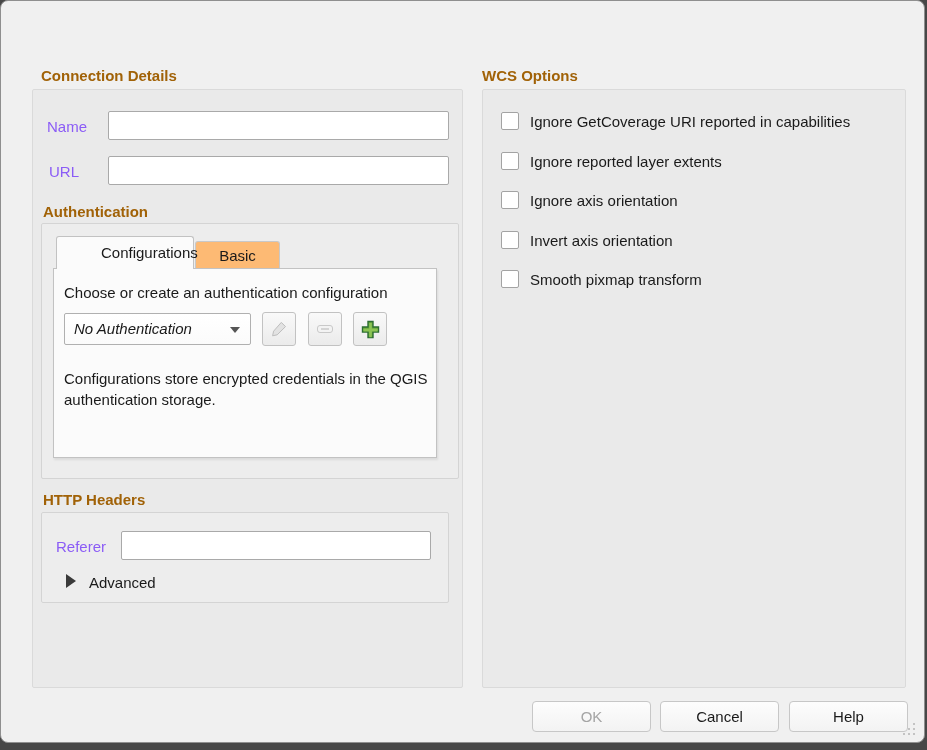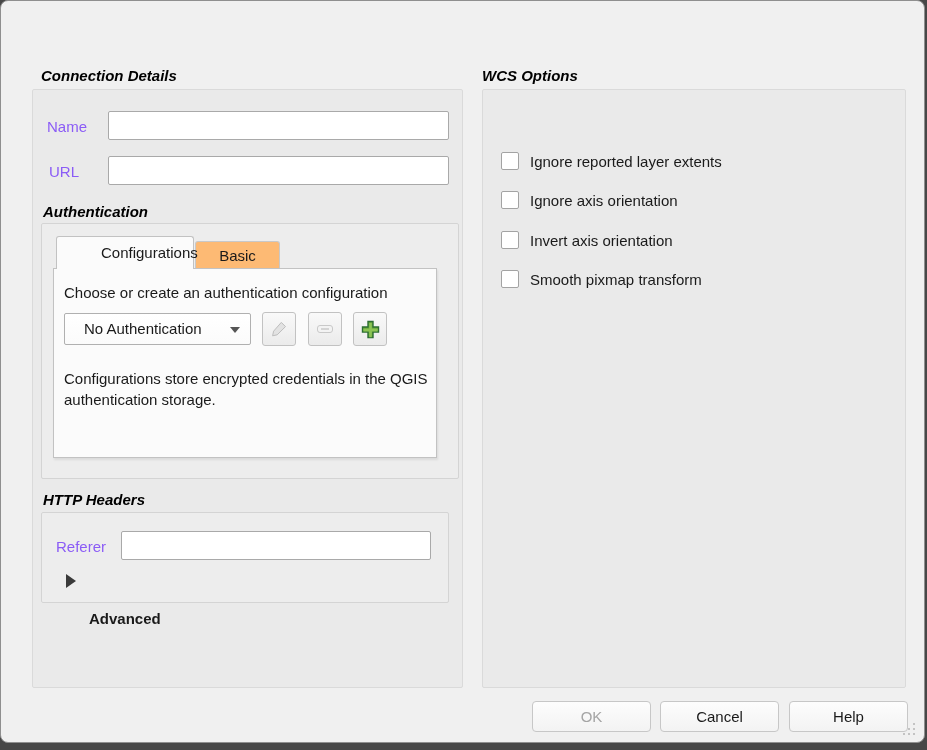--- a/index.html
+++ b/index.html
@@ -24,21 +24,21 @@
   .window-title{
     position:absolute;left:52px;top:0;height:44px;line-height:44px;
     font-size:16px;color:#111;
   }
   .close-btn{
     position:absolute;right:14px;top:0;width:34px;height:44px;
     display:flex;align-items:center;justify-content:center;
     font-size:18px;color:#222;cursor:pointer;
   }
   
-  .section-title{position:absolute;font-size:15px;font-weight:bold;color:#000000;font-style:italic;}
+  .section-title{position:absolute;font-size:15px;font-weight:bold;color:#a16207;}
   
   .groupbox{
     position:absolute;background:#eaeaea;border:1px solid #dadada;border-radius:2px;
     box-sizing:border-box;
   }
   .groupbox.inner{background:#ededed;border-color:#d4d4d4;}
   
   .fieldlabel{position:absolute;font-size:15px;color:#8b5cf6;}
   .textinput{
     position:absolute;height:29px;box-sizing:border-box;
@@ -56,42 +56,42 @@
   .tab-frame{
     position:absolute;background:#fbfbfb;border:1px solid #c2c2c2;z-index:2;
     box-sizing:border-box;box-shadow:1px 2px 2px rgba(0,0,0,0.08);
   }
   .frame-text{position:absolute;font-size:15px;color:#1a1a1a;z-index:4;}
   
   .combo{
     position:absolute;box-sizing:border-box;z-index:4;
     background:linear-gradient(180deg,#ffffff,#fbfbfb);
     border:1px solid #b0b0b0;border-radius:2px;
-    font-size:15px;line-height:30px;padding-left:19px;cursor:pointer;
+    font-size:15px;line-height:30px;padding-left:9px;cursor:pointer;font-style:italic;
   }
   .combo-arrow{
     position:absolute;right:10px;top:13px;width:0;height:0;
     border-left:5px solid transparent;border-right:5px solid transparent;
     border-top:6px solid #555;
   }
   
   .toolbtn{
     position:absolute;width:34px;height:34px;box-sizing:border-box;z-index:4;
     background:linear-gradient(180deg,#f9f9f9,#ebebeb);
     border:1px solid #c2c2c2;border-radius:3px;
     display:flex;align-items:center;justify-content:center;
   }
   .toolbtn.enabled{cursor:pointer;}
   
   .expander-arrow{
     position:absolute;width:0;height:0;cursor:pointer;
     border-top:7px solid transparent;border-bottom:7px solid transparent;
     border-left:10px solid #3a3a3a;
   }
-  .expander-label{position:absolute;font-size:15px;font-weight:bold;cursor:pointer;margin-top:36px;}
+  .expander-label{position:absolute;font-size:15px;font-weight:normal;cursor:pointer;}
   
   .checkrow{position:absolute;display:flex;align-items:center;height:20px;cursor:pointer;}
   .checkbox{
     width:18px;height:18px;box-sizing:border-box;background:#ffffff;
     border:1px solid #a3a3a3;border-radius:2px;flex:0 0 auto;
   }
   .checklabel{margin-left:11px;font-size:15px;color:#1a1a1a;}
   
   .pushbtn{
     position:absolute;width:119px;height:31px;box-sizing:border-box;
@@ -161,20 +161,24 @@
 
   <div class="fieldlabel" style="left:55px;top:537px;">Referer</div>
   <input class="textinput" style="left: 120px; top: 530px; width: 310px;" value="">
 
   <span class="expander-arrow" style="left:65px;top:573px;"></span>
   <div class="expander-label" style="left:88px;top:573px;">Advanced</div>
 
   <div class="section-title" style="left:481px;top:66px;">WCS Options</div>
   <div class="groupbox" style="left:481px;top:88px;width:424px;height:599px;"></div>
 
+  <div class="checkrow" style="left:500px;top:110px;">
+    <span class="checkbox"></span>
+    <span class="checklabel">Ignore GetCoverage URI reported in capabilities</span>
+  </div>
   <div class="checkrow" style="left:500px;top:189px;">
     <span class="checkbox"></span>
     <span class="checklabel">Ignore axis orientation</span>
   </div>
   <div class="checkrow" style="left:500px;top:150px;">
     <span class="checkbox"></span>
     <span class="checklabel">Ignore reported layer extents</span>
   </div>
   <div class="checkrow" style="left:500px;top:229px;">
     <span class="checkbox"></span>

